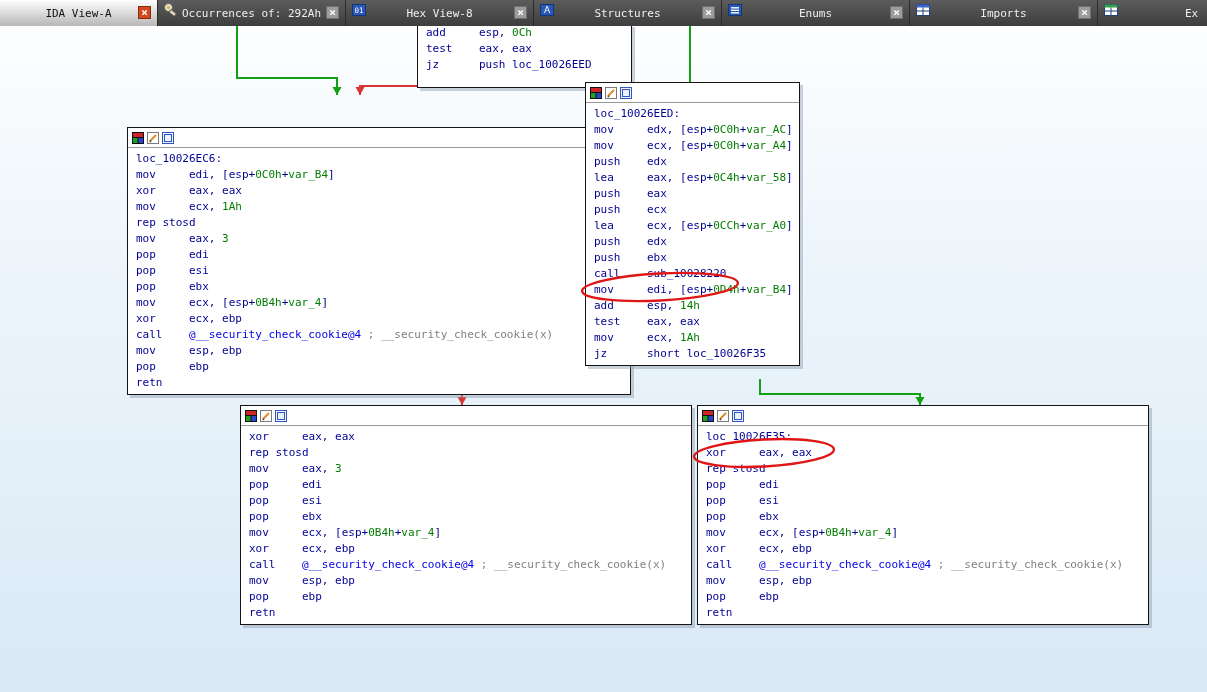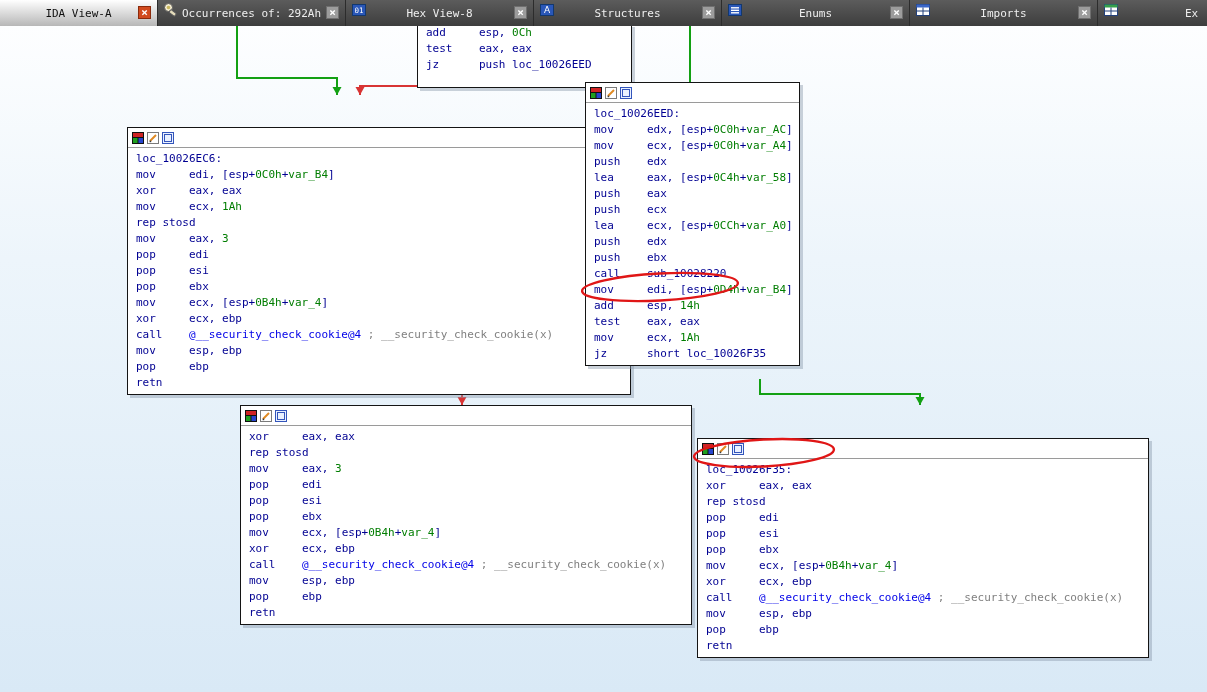--- a/index.html
+++ b/index.html
@@ -176,21 +176,21 @@
               <line x1="3" y1="9" x2="9" y2="3" stroke="#e08a22" stroke-width="2"></line>
               <line x1="2.6" y1="9.4" x2="4.2" y2="9.4" stroke="#3c3c3c" stroke-width="1.6"></line>
             </svg></span>
           <span class="node-icon"><svg viewBox="0 0 12 12" width="12" height="12">
               <rect x="0.5" y="0.5" width="11" height="11" fill="#eaf1ff" stroke="#3355bb"></rect>
               <rect x="2.5" y="2.5" width="7" height="7" fill="none" stroke="#3355bb"></rect>
             </svg></span>
         </div>
         <div class="node-body"><div class="code-line"><span class="tk-i">xor     eax, eax</span></div><div class="code-line"><span class="tk-i">rep stosd</span></div><div class="code-line"><span class="tk-i">mov     eax, </span><span class="tk-n">3</span></div><div class="code-line"><span class="tk-i">pop     edi</span></div><div class="code-line"><span class="tk-i">pop     esi</span></div><div class="code-line"><span class="tk-i">pop     ebx</span></div><div class="code-line"><span class="tk-i">mov     ecx, [esp+</span><span class="tk-n">0B4h</span><span class="tk-i">+</span><span class="tk-n">var_4</span><span class="tk-i">]</span></div><div class="code-line"><span class="tk-i">xor     ecx, ebp</span></div><div class="code-line"><span class="tk-i">call    </span><span class="tk-f">@__security_check_cookie@4</span><span class="tk-i"> </span><span class="tk-c">; __security_check_cookie(x)</span></div><div class="code-line"><span class="tk-i">mov     esp, ebp</span></div><div class="code-line"><span class="tk-i">pop     ebp</span></div><div class="code-line"><span class="tk-i">retn</span></div></div>
       </div>
-      <div class="node" style="left: 697px; top: 379px; width: 452px; margin-top: 33px;">
+      <div class="node" style="left: 697px; top: 379px; width: 452px;">
         <div class="node-header">
           <span class="node-icon"><svg viewBox="0 0 12 12" width="12" height="12">
               <rect width="12" height="12" fill="#101010"></rect>
               <rect x="1" y="1" width="10" height="4" fill="#cf2424"></rect>
               <rect x="1" y="6" width="4.5" height="5" fill="#1fa01f"></rect>
               <rect x="6.5" y="6" width="4.5" height="5" fill="#2745cd"></rect>
             </svg></span>
           <span class="node-icon"><svg viewBox="0 0 12 12" width="12" height="12">
               <rect x="0.5" y="0.5" width="11" height="11" fill="#fff" stroke="#7a7a7a"></rect>
               <line x1="3" y1="9" x2="9" y2="3" stroke="#e08a22" stroke-width="2"></line>

